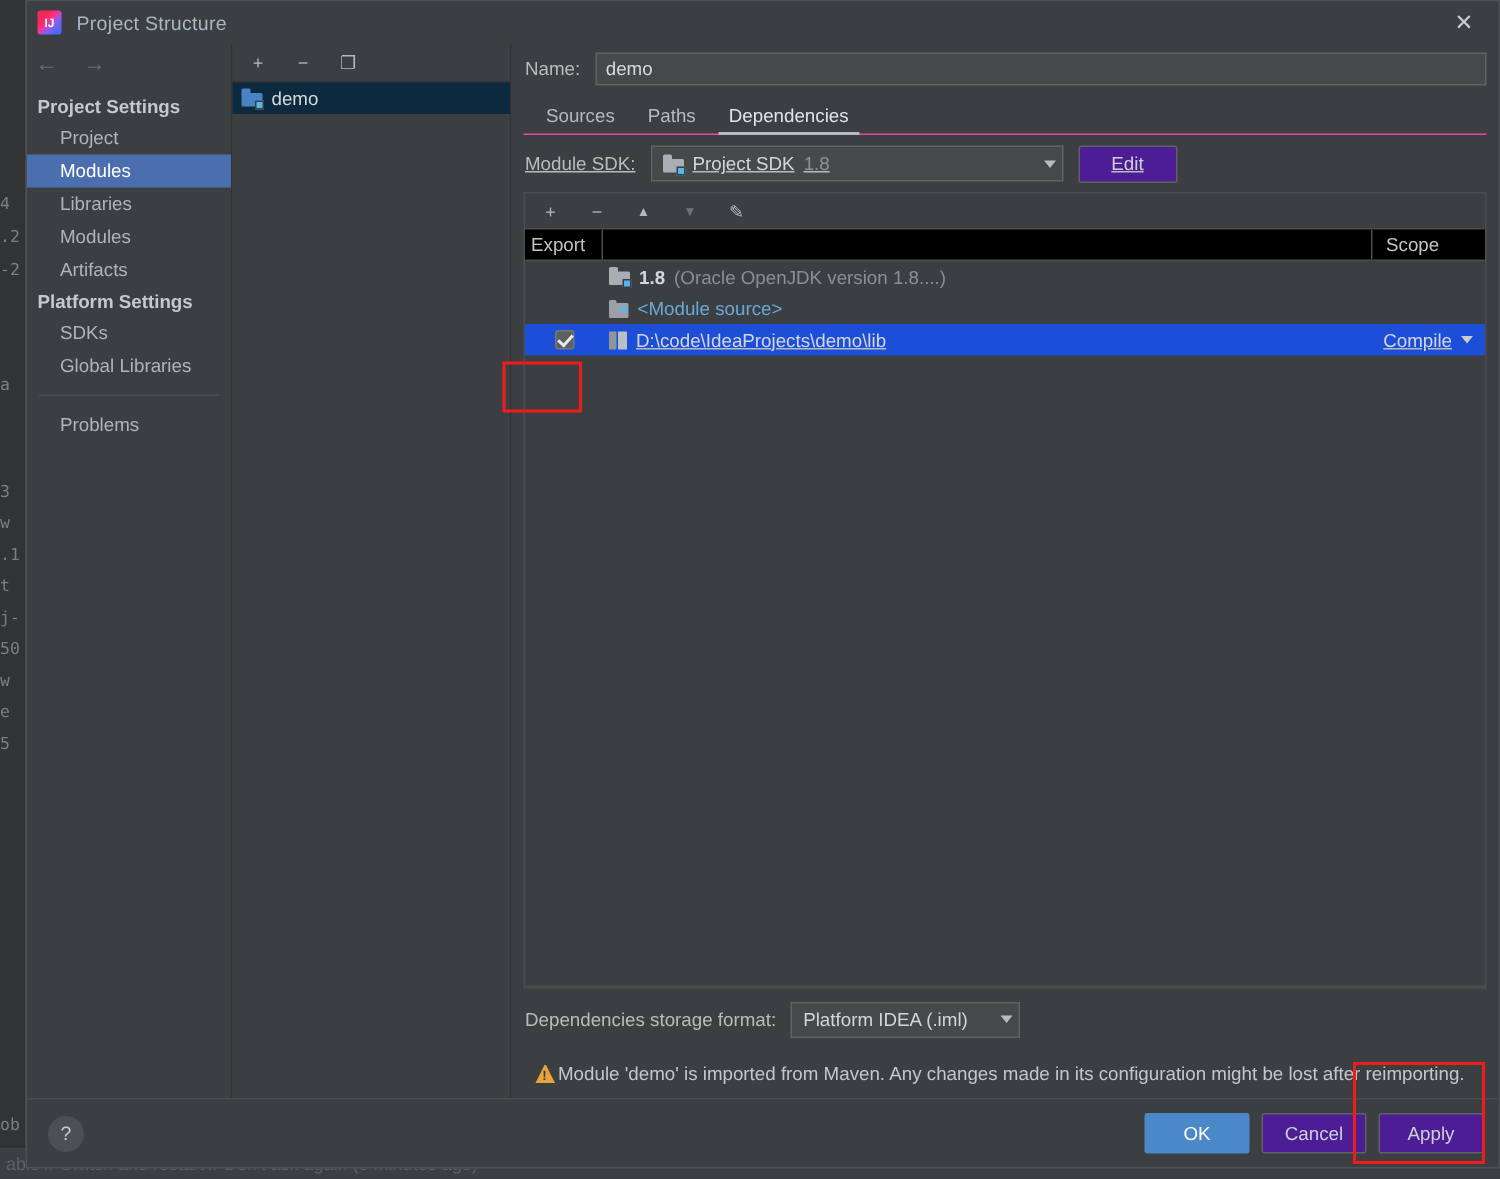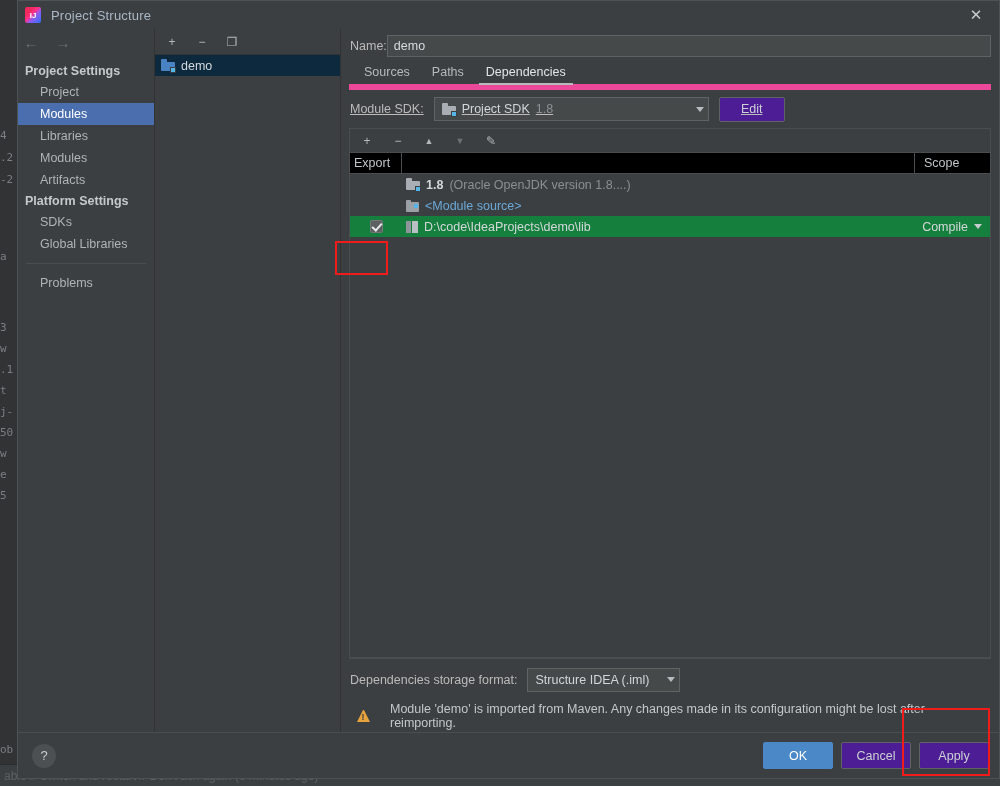--- a/index.html
+++ b/index.html
@@ -184,21 +184,21 @@
 
   
   .content {
     flex: 1 1 auto; min-width: 0;
     background: #3c3f41;
     display: flex; flex-direction: column;
     padding: 0 8px 0 8px;
   }
   .name-row {
     display: flex; align-items: center;
-    height: 34px; flex: 0 0 34px; 
+    height: 34px; flex: 0 0 34px; gap: 10px;
     padding-left: 1px;
   }
   .name-label { font-size: 12.5px; color: #bbbbbb; }
   .name-input {
     flex: 1 1 auto;
     height: 22px;
     background: #45494a;
     border: 1px solid #5e6364;
     color: #d8dbde;
     font-size: 12.5px;
@@ -206,21 +206,21 @@
     font-family: "Liberation Sans", sans-serif;
     outline: none;
   }
 
   
   .tabs {
     display: flex; align-items: flex-end;
     height: 27px; flex: 0 0 27px;
     gap: 0px;
     padding-left: 4px;
-    border-bottom: 6px solid #ec4899;
+    border-bottom: 1px solid #ec4899;
     text-align: right;
   }
   .tab {
     padding: 0 11px 5px 11px;
     font-size: 12.5px; color: #b6babd;
     cursor: pointer;
     position: relative;
     line-height: 14px;
   }
   .tab.active { color: #e2e5e8; }
@@ -305,21 +305,21 @@
   .col-scope {
     width: 75px; flex: 0 0 75px;
     padding-left: 9px;
     height: 100%; display: flex; align-items: center;
   }
   .dep-rows { flex: 1 1 auto; overflow: hidden; }
   .dep-row {
     height: 21px; display: flex; align-items: center;
     font-size: 12.5px; cursor: default;
   }
-  .dep-row.selected { background: #15803d; }
+  .dep-row.selected { background: #1d4ed8; text-decoration: underline; }
   .cell-export {
     width: 52px; flex: 0 0 52px;
     display: flex; align-items: center; justify-content: center;
   }
   .cell-name {
     flex: 1 1 auto; display: flex; align-items: center; gap: 6px;
     padding-left: 4px; overflow: hidden; white-space: nowrap;
   }
   .cell-scope {
     width: 85px; flex: 0 0 85px;
@@ -371,21 +371,21 @@
   .storage-row {
     display: flex; align-items: center;
     height: 42px; flex: 0 0 42px;
     gap: 10px; padding-left: 1px;
     border-top: 1px solid #4a4d4f;
     margin-top: 0;
   }
   .combo-storage { width: 153px; }
   .warn-row {
     height: 32px; flex: 0 0 32px;
-    display: flex; align-items: center; gap: 20px;
+    display: flex; align-items: center; gap: 2px;
     padding-left: 8px;
     font-size: 12.5px; color: #c3c7ca;
   }
   .warn-ico {
     width: 0; height: 0; flex: 0 0 13px;
     border-left: 6.5px solid transparent;
     border-right: 6.5px solid transparent;
     border-bottom: 12px solid #e8a33d;
     position: relative;
   }
@@ -594,21 +594,21 @@
               <span class="scope-caret"></span>
             </div>
           </div>
 
         </div>
       </div>
 
       <div class="storage-row">
         <div class="sdk-label">Dependencies storage format:</div>
         <div class="combo combo-storage">
-          <span>Structure IDEA (.iml)</span>
+          <span>Platform IDEA (.iml)</span>
           <span class="caret"></span>
         </div>
       </div>
 
       <div class="warn-row">
         <span class="warn-ico"></span>
         <span>Module 'demo' is imported from Maven. Any changes made in its configuration might be lost after reimporting.</span>
       </div>
 
     </div>

